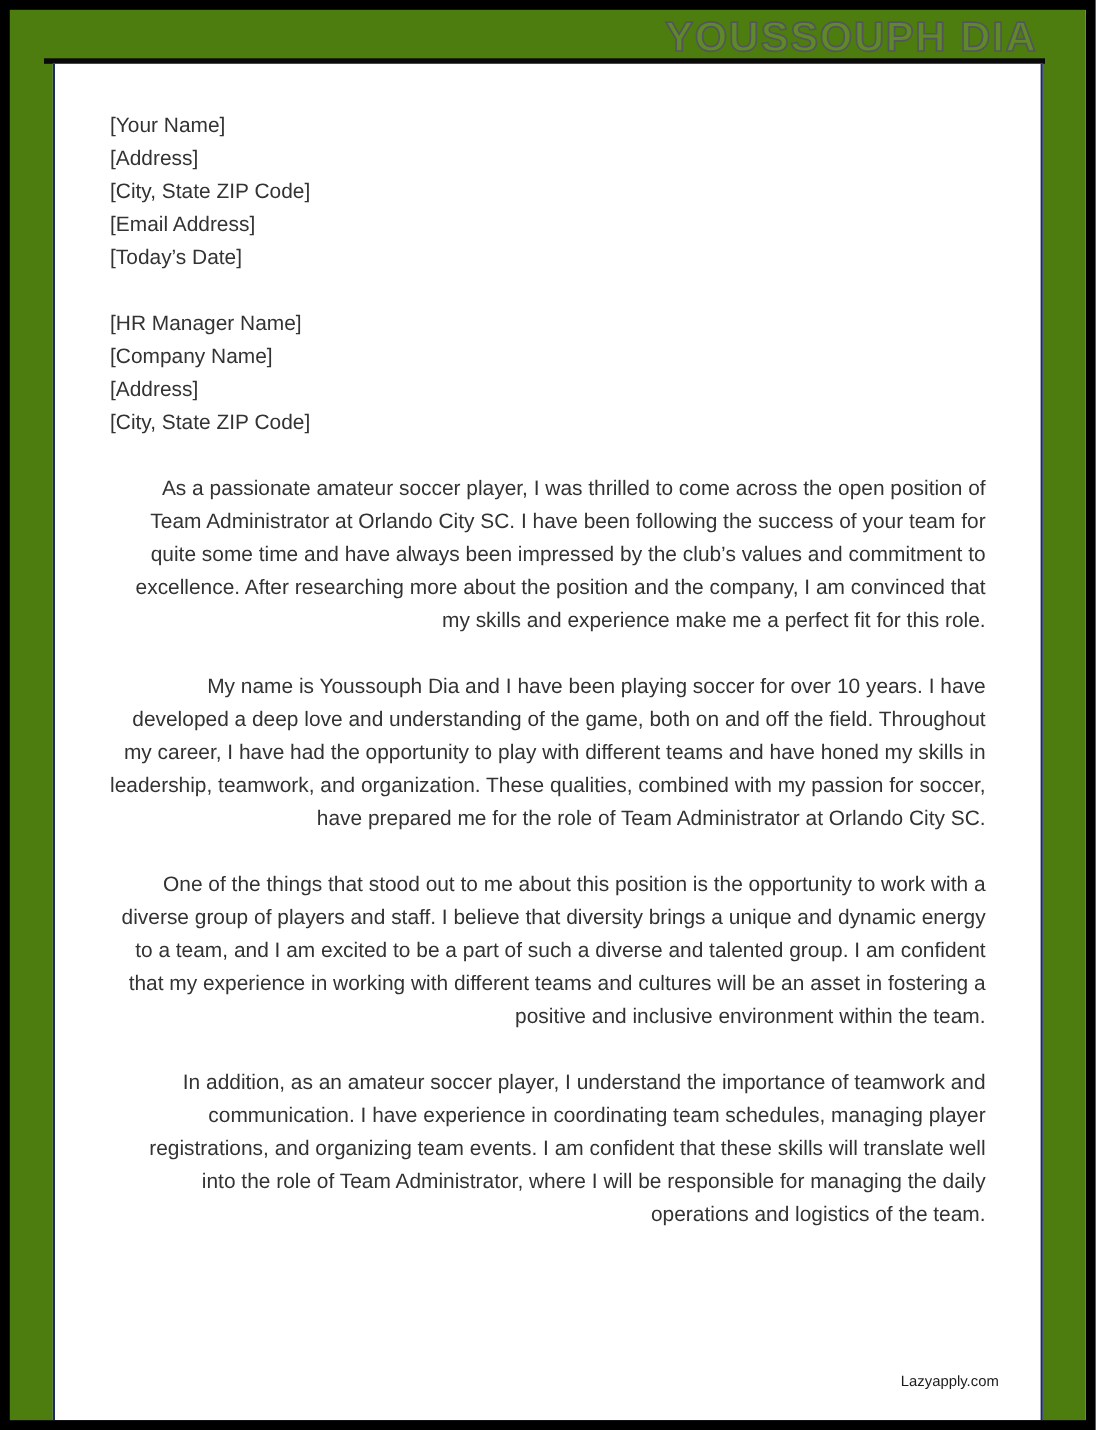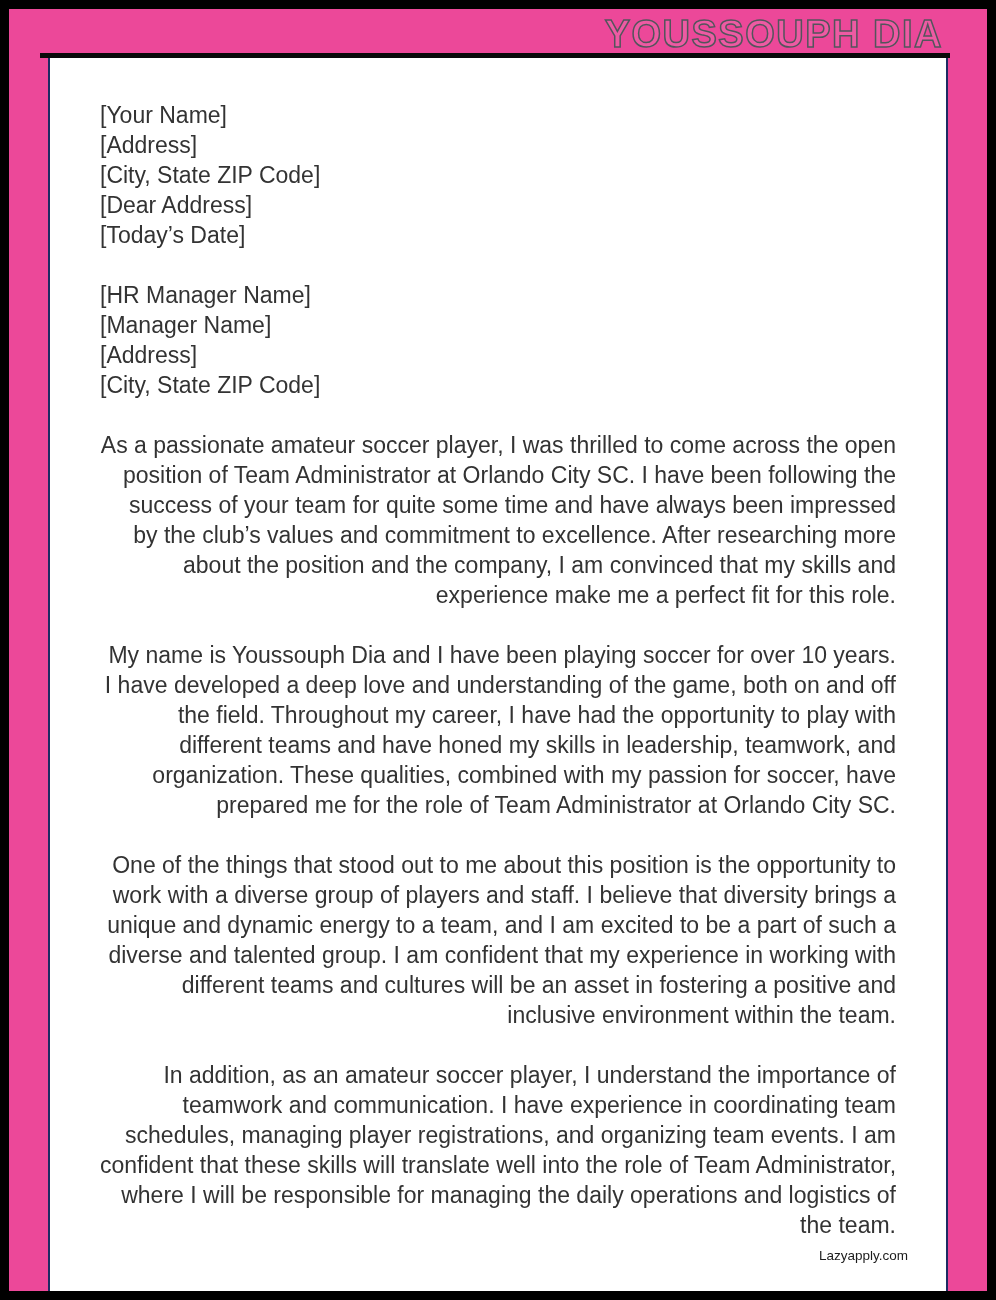--- a/index.html
+++ b/index.html
@@ -6,21 +6,21 @@
   html, body { width: 996px; height: 1300px; overflow: hidden; }
   body {
     border: 9px solid #000;
     background: #ccd4ef;
     font-family: "Liberation Sans", "DejaVu Sans", sans-serif;
   }
   .viewport {
     position: relative;
     width: 978px;
     height: 1282px;
-    background: #ec4899;
+    background: #4d7c0f;
   }
   .doc-header {
     height: 44px;
     display: flex;
     align-items: flex-end;
     justify-content: flex-end;
     padding-right: 44px;
   }
   .doc-header .header-name {
     font-size: 38px;
@@ -41,21 +41,21 @@
     margin-left: 39px;
     width: 900px;
     height: 1400px;
     background: #ffffff;
     border: 2px solid #1d2b63;
     border-top: none;
     padding: 42px 50px 0 50px;
     color: #333333;
   }
   .line, .salutation, .para {
-    font-size: 23px;
+    font-size: 19px;
     line-height: 30px;
     color: #333333;
   }
   .block { margin-bottom: 30px; }
   .salutation { margin-bottom: 30px; }
   .para { margin-bottom: 30px; text-align: right; }
   .watermark {
     position: absolute;
     top: 1238px;
     right: 79px;
@@ -75,27 +75,27 @@
   </div>
 
   <div class="top-rule"></div>
 
   <div class="letter-page">
 
     <div class="block">
       <div class="line">[Your Name]</div>
       <div class="line">[Address]</div>
       <div class="line">[City, State ZIP Code]</div>
-      <div class="line">[Dear Address]</div>
+      <div class="line">[Email Address]</div>
       <div class="line">[Today’s Date]</div>
     </div>
 
     <div class="block">
       <div class="line">[HR Manager Name]</div>
-      <div class="line">[Manager Name]</div>
+      <div class="line">[Company Name]</div>
       <div class="line">[Address]</div>
       <div class="line">[City, State ZIP Code]</div>
     </div>
 
 
     <p class="para">As a passionate amateur soccer player, I was thrilled to come across the open position of Team Administrator at Orlando City SC. I have been following the success of your team for quite some time and have always been impressed by the club’s values and commitment to excellence. After researching more about the position and the company, I am convinced that my skills and experience make me a perfect fit for this role.</p>
     <p class="para">My name is Youssouph Dia and I have been playing soccer for over 10 years. I have developed a deep love and understanding of the game, both on and off the field. Throughout my career, I have had the opportunity to play with different teams and have honed my skills in leadership, teamwork, and organization. These qualities, combined with my passion for soccer, have prepared me for the role of Team Administrator at Orlando City SC.</p>
     <p class="para">One of the things that stood out to me about this position is the opportunity to work with a diverse group of players and staff. I believe that diversity brings a unique and dynamic energy to a team, and I am excited to be a part of such a diverse and talented group. I am confident that my experience in working with different teams and cultures will be an asset in fostering a positive and inclusive environment within the team.</p>
     <p class="para">In addition, as an amateur soccer player, I understand the importance of teamwork and communication. I have experience in coordinating team schedules, managing player registrations, and organizing team events. I am confident that these skills will translate well into the role of Team Administrator, where I will be responsible for managing the daily operations and logistics of the team.</p>
 

